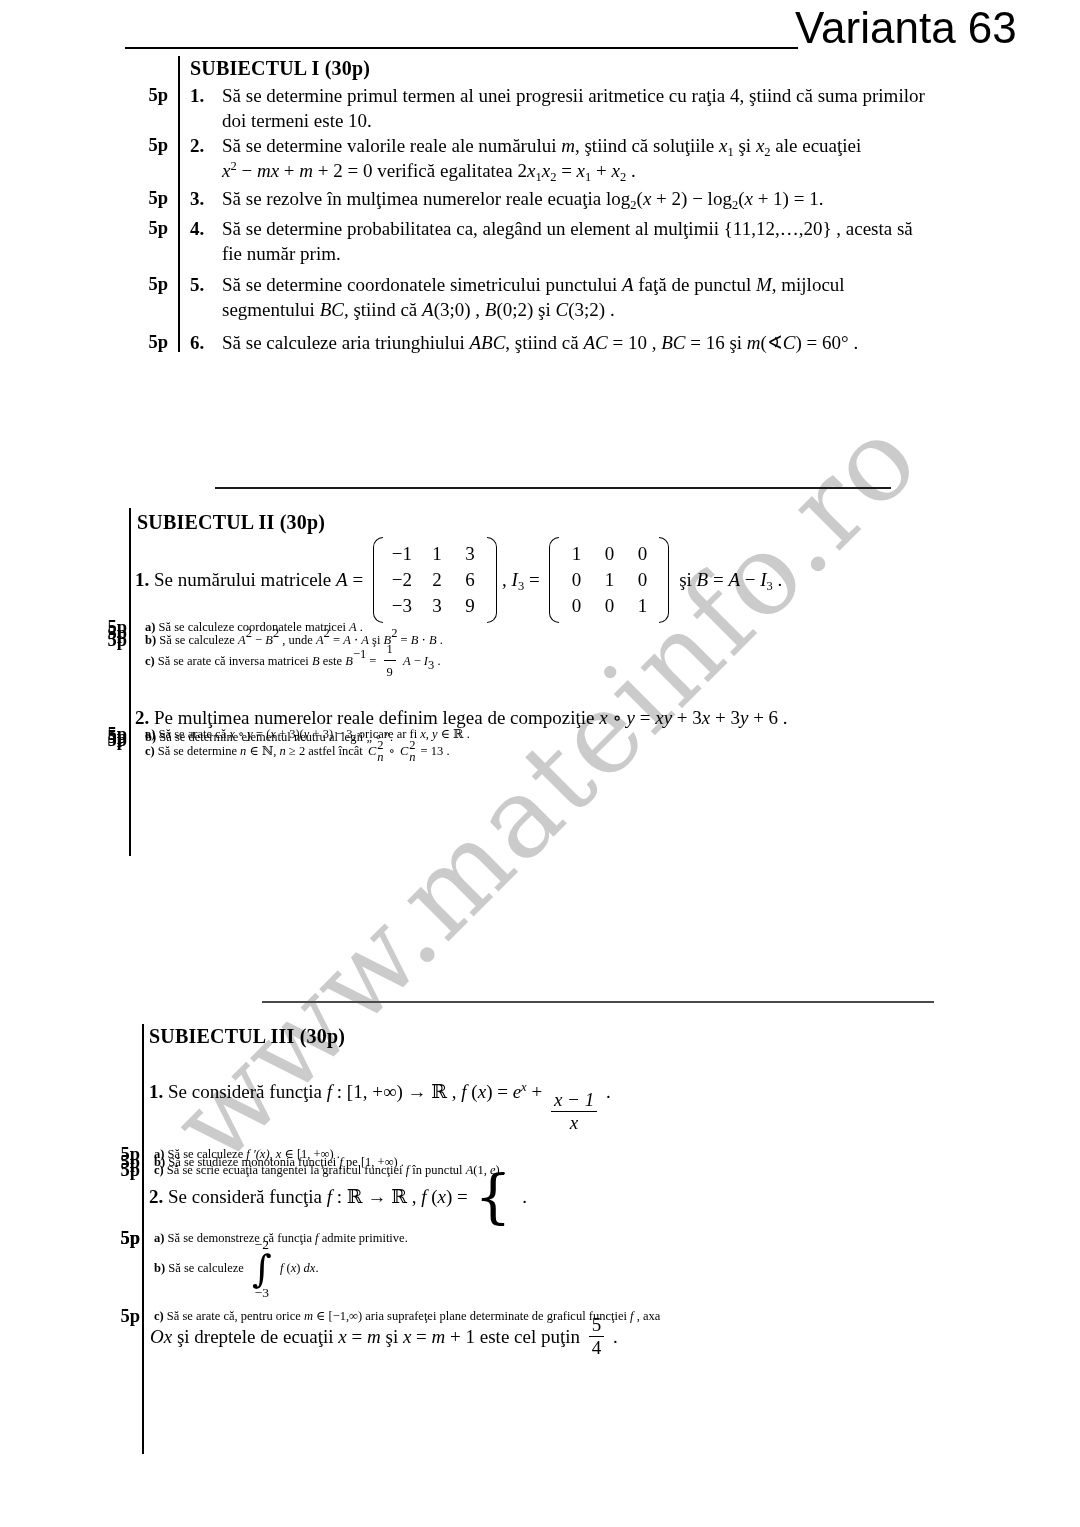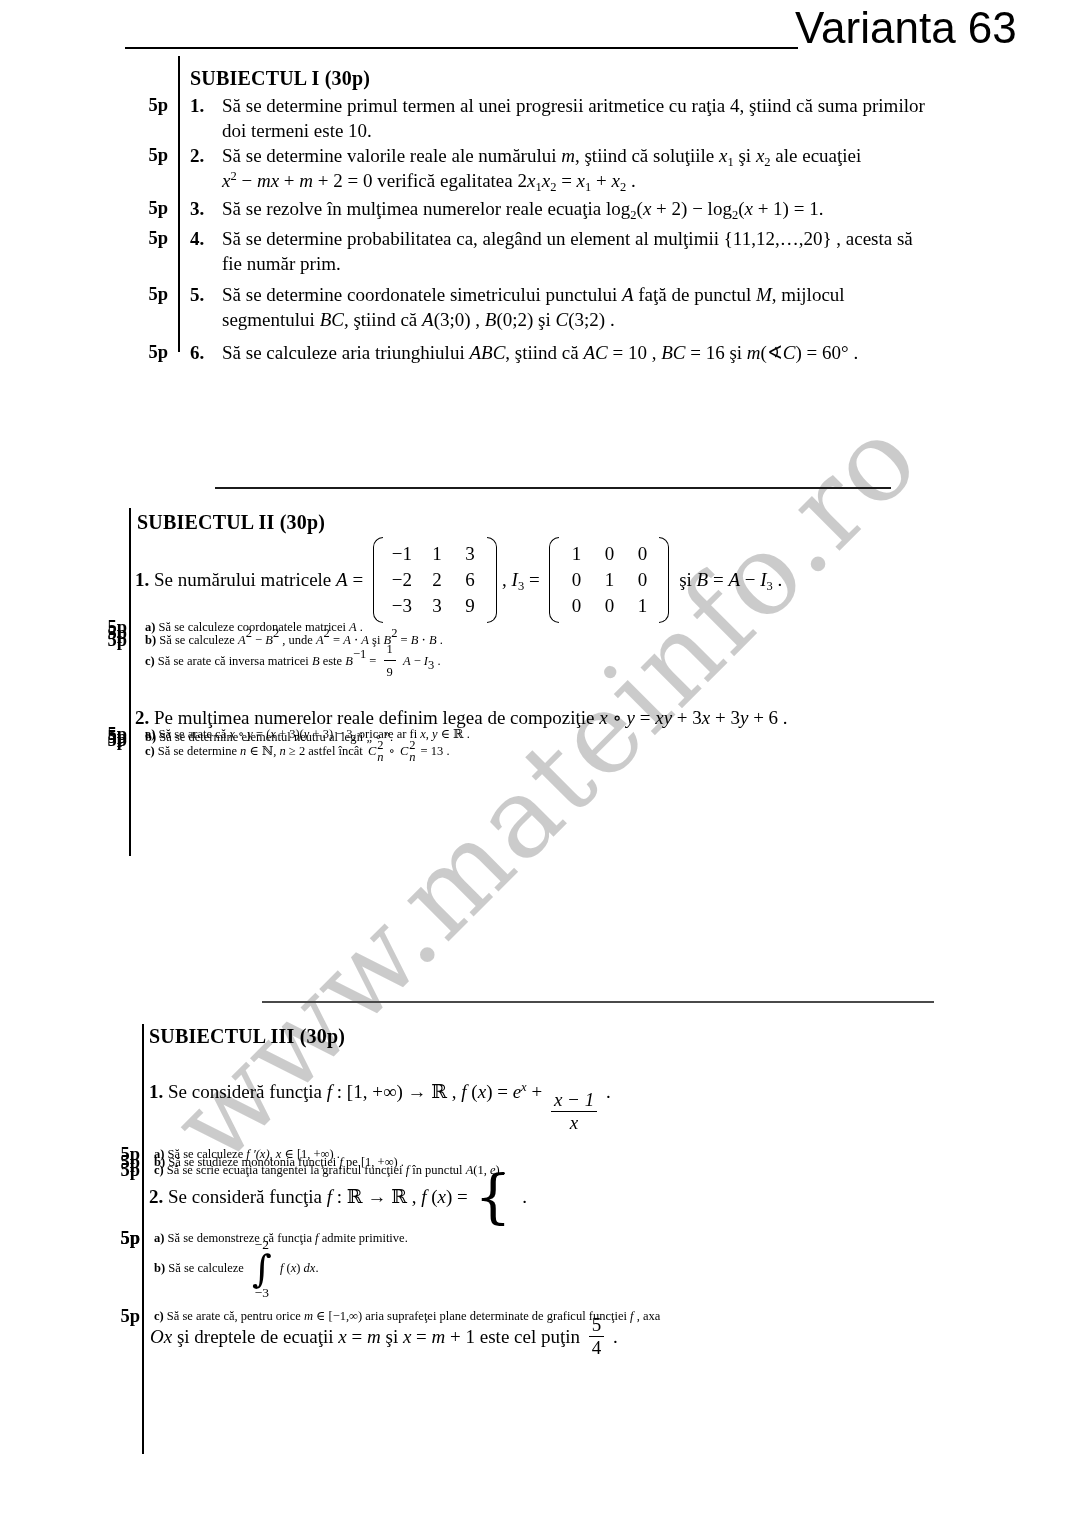--- a/index.html
+++ b/index.html
@@ -63,21 +63,21 @@
 <body>
 
 <div class="page">
   <div class="variant">Varianta 63</div>
   <div class="toprule"></div>
   <div class="wm">www.mateinfo.ro</div>
 
   <section class="sec s1">
     <div class="vline"></div>
     <div class="rows">
-        <div class="row title" style="margin-top: 12px;"><span>SUBIECTUL I (30p)</span></div>
+        <div class="row title" style="margin-top: 2px;"><span>SUBIECTUL I (30p)</span></div>
         <div class="row item" style="margin-top: 2px;"><span class="pts">5p</span><span class="hang">1.</span><span>Să se determine primul termen al unei progresii aritmetice cu raţia 4, ştiind că suma primilor</span><br><span>doi termeni este 10.</span></div>
         <div class="row item" style="margin-top: 0px;"><span class="pts">5p</span><span class="hang">2.</span><span>Să se determine valorile reale ale numărului </span><span class="it">m</span><span>, ştiind că soluţiile </span><span class="it">x</span><span class="sub">1</span><span> şi </span><span class="it">x</span><span class="sub">2</span><span> ale ecuaţiei</span><br><span class="it">x</span><span class="sup">2</span><span> − </span><span class="it">mx</span><span> + </span><span class="it">m</span><span> + 2 = 0  verifică egalitatea  2</span><span class="it">x</span><span class="sub">1</span><span class="it">x</span><span class="sub">2</span><span> = </span><span class="it">x</span><span class="sub">1</span><span> + </span><span class="it">x</span><span class="sub">2</span><span> .</span></div>
         <div class="row item" style="margin-top: 3px;"><span class="pts">5p</span><span class="hang">3.</span><span>Să se rezolve în mulţimea numerelor reale ecuaţia  log</span><span class="sub">2</span><span>(</span><span class="it">x</span><span> + 2) − log</span><span class="sub">2</span><span>(</span><span class="it">x</span><span> + 1) = 1.</span></div>
         <div class="row item" style="margin-top: 5px;"><span class="pts">5p</span><span class="hang">4.</span><span>Să se determine probabilitatea ca, alegând un element al mulţimii </span><span>{11,12,…,20}</span><span> , acesta să</span><br><span>fie număr prim.</span></div>
         <div class="row item" style="margin-top: 6px;"><span class="pts">5p</span><span class="hang">5.</span><span>Să se determine coordonatele simetricului punctului </span><span class="it">A</span><span> faţă  de punctul </span><span class="it">M</span><span>, mijlocul</span><br><span>segmentului </span><span class="it">BC</span><span>, ştiind că </span><span class="it">A</span><span>(3;0) , </span><span class="it">B</span><span>(0;2) şi </span><span class="it">C</span><span>(3;2) .</span></div>
         <div class="row item" style="margin-top: 8px;"><span class="pts">5p</span><span class="hang">6.</span><span>Să se calculeze aria triunghiului </span><span class="it">ABC</span><span>, ştiind că </span><span class="it">AC</span><span> = 10 , </span><span class="it">BC</span><span> = 16 şi </span><span class="it">m</span><span>(∢</span><span class="it">C</span><span>) = 60° .</span></div>
       </div>
   </section>
 
   <div class="sep sep1"></div>

